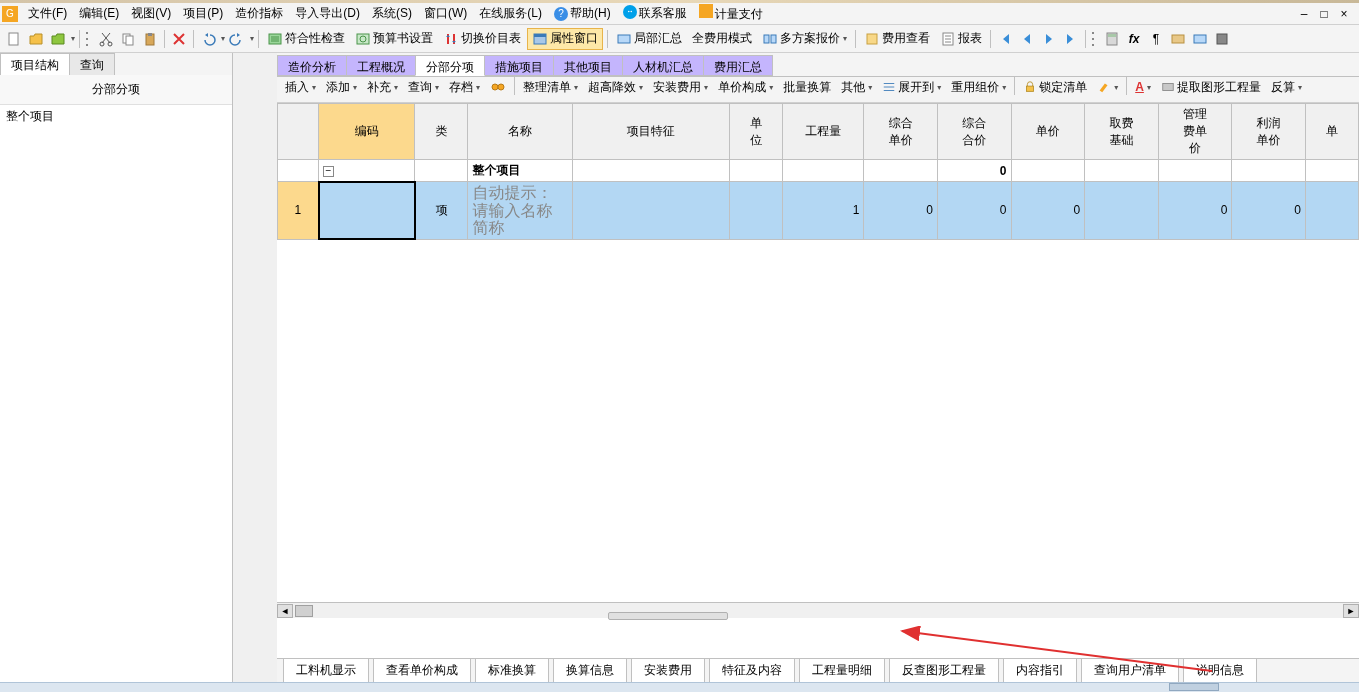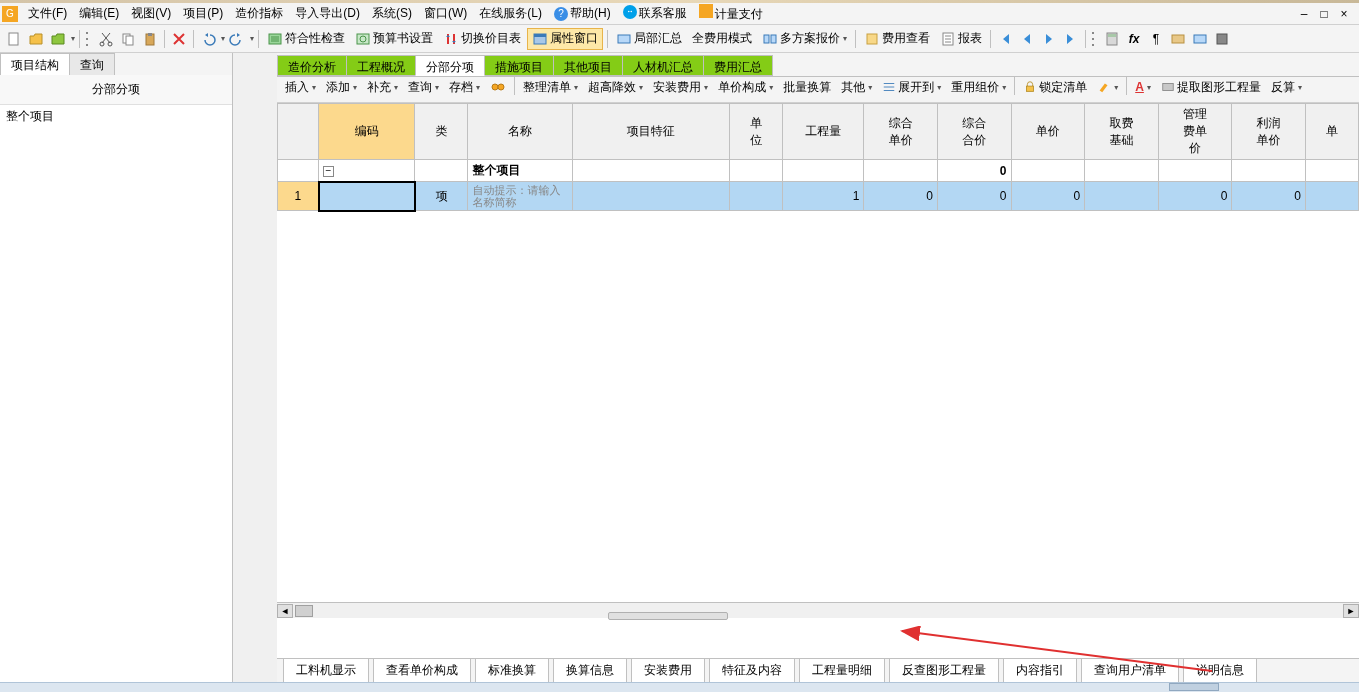--- a/index.html
+++ b/index.html
@@ -24,21 +24,21 @@
 .main-area { display: flex; height: calc(100% - 3px - 22px - 28px - 10px); gap: 44px; }
 .left-panel { width: 233px; background: #fff; border-right: 1px solid #c0c0c0; display: flex; flex-direction: column; }
 .left-tabs { display: flex; background: #f4f4f4; height: 22px; }
 .left-tab { padding: 3px 10px; border: 1px solid #c0c0c0; border-bottom: none; background: #fff; cursor: default; margin-right: -1px; }
 .left-tab.inactive { background: #e8e8e8; }
 .left-subheader { text-align: center; padding: 6px 0; background: #f8f8f8; border-bottom: 1px solid #e0e0e0; }
 .left-tree { flex: 1; padding: 2px; }
 .tree-item { padding: 1px 4px; background: #fff; }
 .right-panel { flex: 1; display: flex; flex-direction: column; background: #fff; position: relative; }
 .content-tabs { display: flex; background: #f4f4f4; height: 24px; padding-top: 2px; border-bottom: 1px solid #c0c0c0; }
-.content-tab { padding: 3px 10px; border: 1px solid #c0c0c0; background: #84cc16; cursor: default; margin-right: -1px; position: relative; }
+.content-tab { padding: 3px 10px; border: 1px solid #c0c0c0; background: #c4b5fd; cursor: default; margin-right: -1px; position: relative; }
 .content-tab.active { background: #fff; border-bottom: 1px solid #fff; z-index: 1; }
 .sub-toolbar { background: #f4f4f4; height: 26px; display: flex; padding: 0 4px; border-bottom: 1px solid #d0d0d0; gap: 2px; }
 .sub-tb-btn { height: 20px; display: inline-flex; align-items: center; padding: 0 4px; cursor: default; gap: 2px; }
 .grid-area { flex: 1; overflow: hidden; position: relative; background: #fff; }
 .grid-table { border-collapse: collapse; width: 100%; }
 .grid-table th { background: #f0f0f0; border: 1px solid #c0c0c0; padding: 2px 20px; font-weight: normal; height: 20px; }
 .grid-table th.code-col { background: #fcd98d; }
 .grid-table td { border: 1px solid #c0c0c0; padding: 2px 4px; height: 20px; }
 .row-group td { background: #fff; }
 .row-data td { background: #b3d7f3; }
@@ -53,21 +53,21 @@
 .bottom-tabs { background: #f4f4f4; height: 24px; display: flex; align-items: center; padding: 0 6px 0 6px; border-top: 1px solid #c0c0c0; gap: 0; margin-top: 40px; }
 .bottom-tab { padding: 3px 12px; border: 1px solid #c0c0c0; background: #fff; cursor: default; margin-right: 4px; font-size: 12px; }
 .splitter-handle { position: absolute; top: -6px; left: 50%; transform: translateX(-210px); width: 120px; height: 8px; background: #e0e0e0; border: 1px solid #b0b0b0; border-radius: 2px; }
 .splitter-wrap { position: relative; }
 .red-arrow { position: absolute; pointer-events: none; }
 .status-bar { height: 10px; background: #dce6f0; border-top: 1px solid #b0c4d8; position: relative; }
 .status-thumb { position: absolute; right: 140px; bottom: 1px; width: 50px; height: 8px; background: #c0d0e0; border: 1px solid #90a8c0; }
 svg.ico { width: 16px; height: 16px; }
 .txt-right { text-align: right; }
 .txt-center { text-align: center; }
-.placeholder-txt { color: #888; font-size: 11px; line-height: 1.1; }
+.placeholder-txt { color: #888; font-size: 16px; line-height: 1.1; }
 </style>
 </head>
 <body>
 
 <div class="top-tint"></div>
 
 <div class="menubar">
   <span class="logo">G</span>
   <span class="menu-item">文件(F)</span>
   <span class="menu-item">编辑(E)</span>

